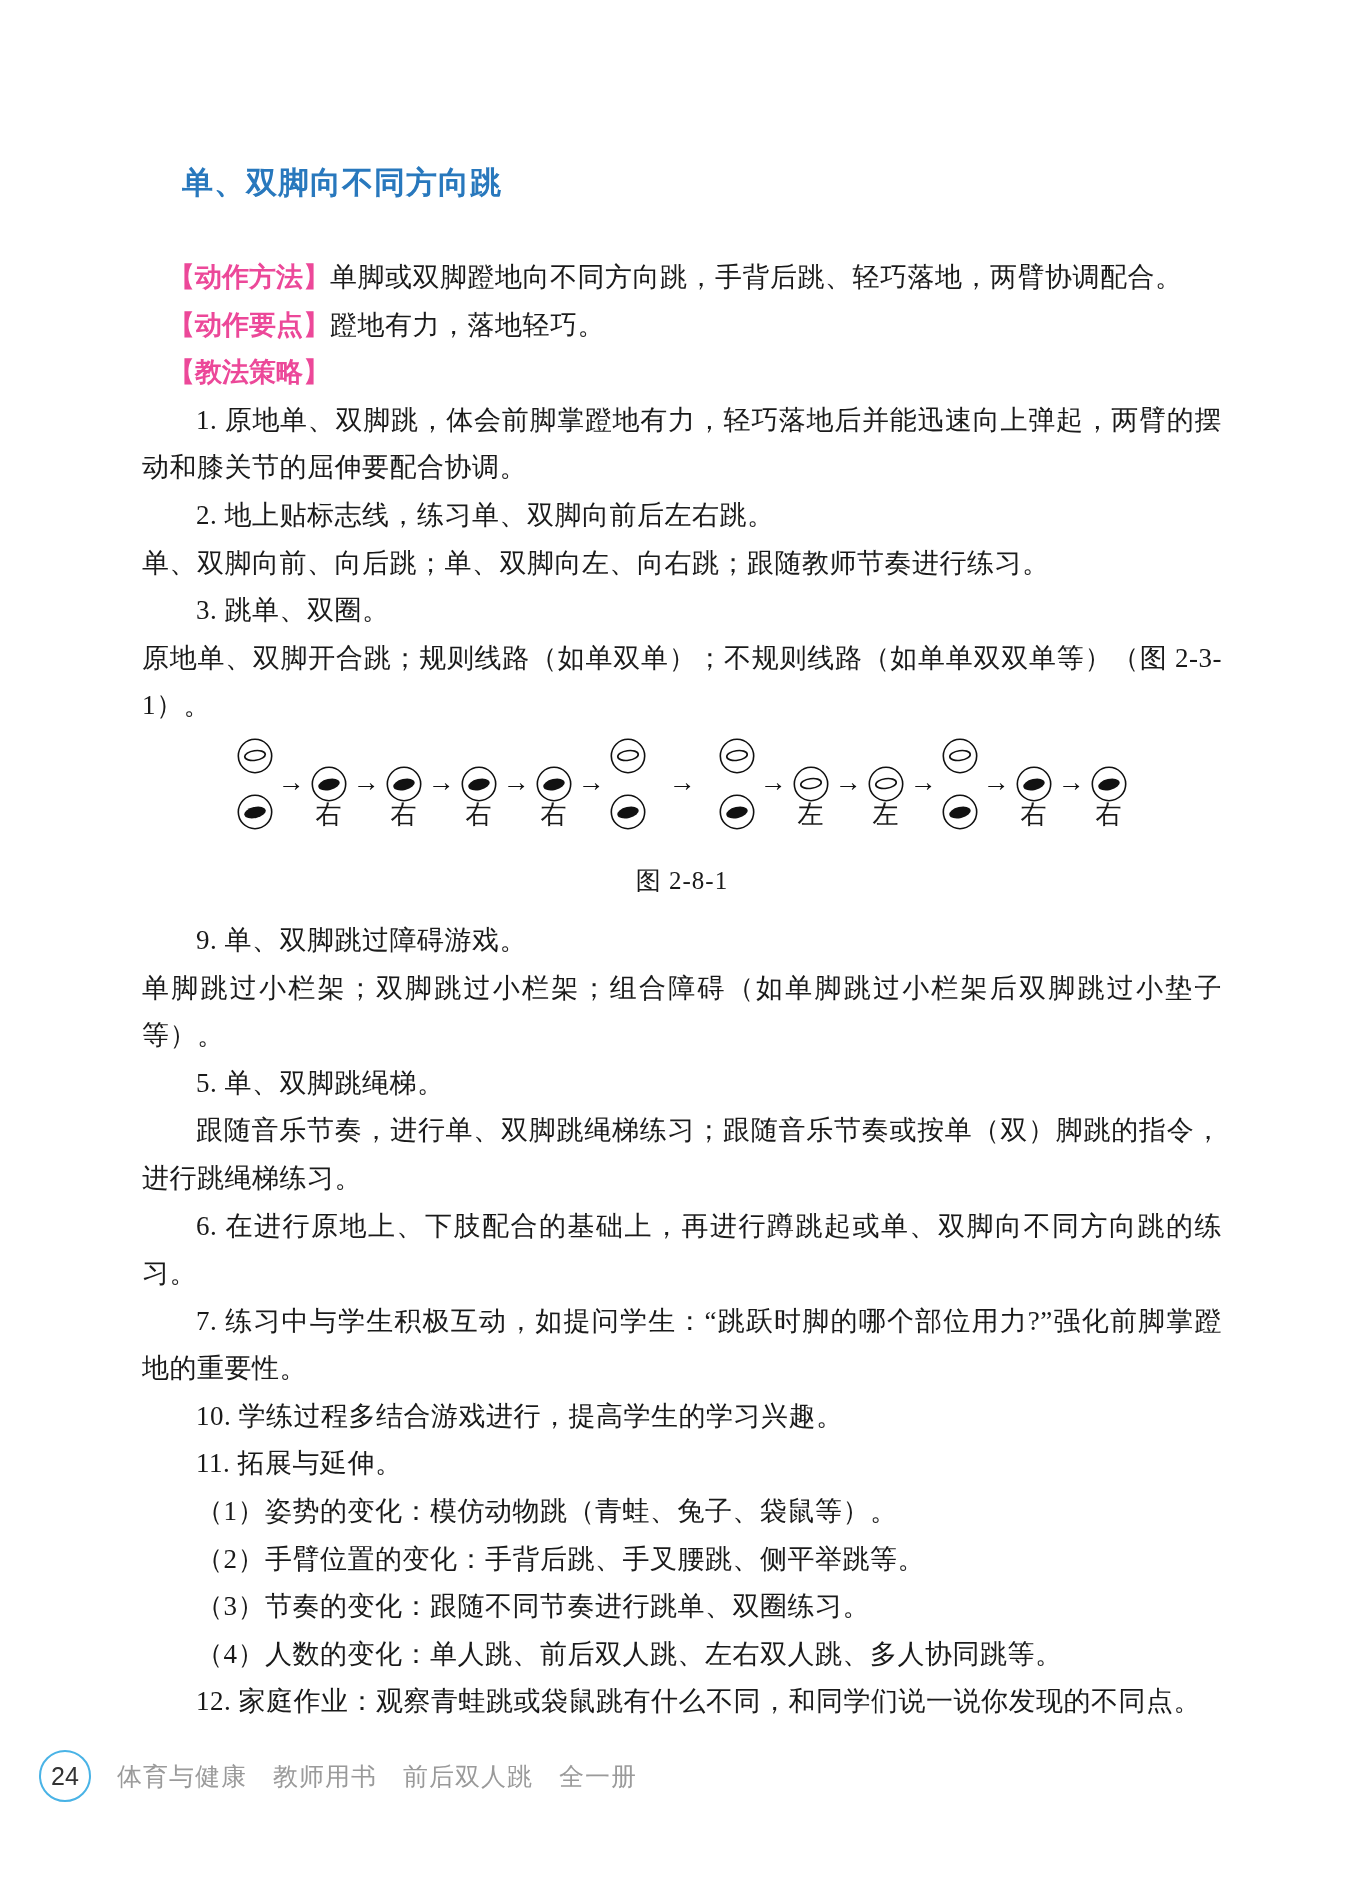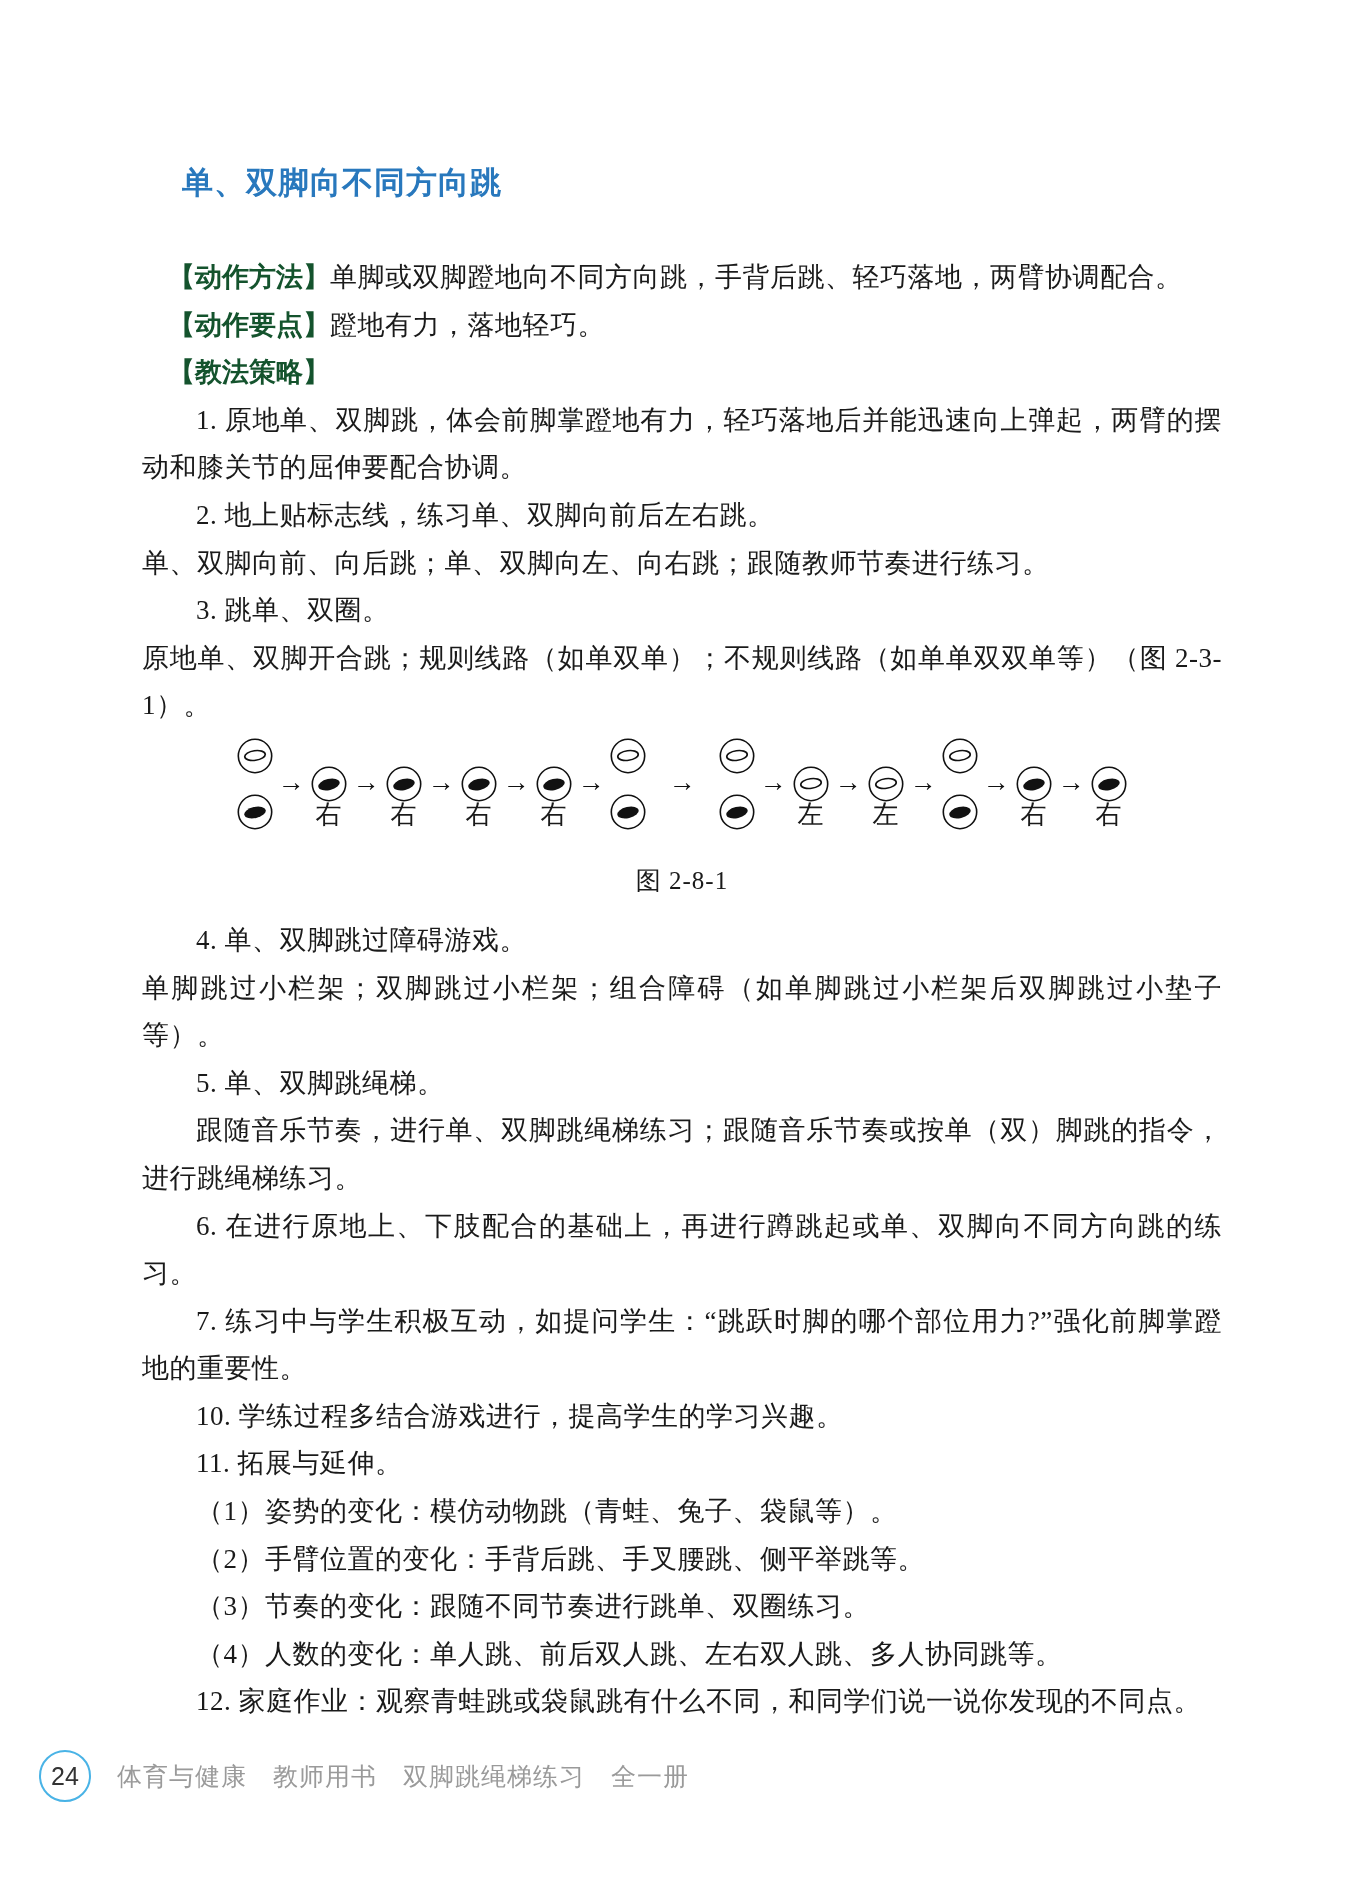--- a/index.html
+++ b/index.html
@@ -29,21 +29,21 @@
     font-size:27px;
     line-height:47.6px;
     text-align:justify;
     letter-spacing:0.5px;
   }
   .body-line.indent { text-indent:2em; }
   .label-line { text-indent:26px; }
   .sec-label {
     font-family:"Liberation Sans","DejaVu Sans",sans-serif;
     font-weight:bold;
-    color:#14532d;
+    color:#ec4899;
     letter-spacing:0;
   }
   
   .figure { margin-top:8px; }
   .fig-row {
     display:flex;
     align-items:center;
     justify-content:center;
     gap:3px;
     height:92px;
@@ -237,35 +237,35 @@
                 <circle cx="18" cy="18" r="16.7" fill="#fff" stroke="#111" stroke-width="1.6"></circle>
                 <ellipse cx="18" cy="18.5" rx="11" ry="5.6" transform="rotate(-13 18 18.5)" fill="#111"></ellipse>
               </svg></span>
             <span class="fig-label">右</span>
           </div>
         </div>
       <div class="fig-caption">图 2-8-1</div>
     </div>
 
     <div id="paras-after">
-        <p class="body-line indent">4. 单、双脚跳过障碍游戏。</p>
+        <p class="body-line indent">9. 单、双脚跳过障碍游戏。</p>
         <p class="body-line">单脚跳过小栏架；双脚跳过小栏架；组合障碍（如单脚跳过小栏架后双脚跳过小垫子等）。</p>
         <p class="body-line indent">5. 单、双脚跳绳梯。</p>
         <p class="body-line indent">跟随音乐节奏，进行单、双脚跳绳梯练习；跟随音乐节奏或按单（双）脚跳的指令，进行跳绳梯练习。</p>
         <p class="body-line indent">6. 在进行原地上、下肢配合的基础上，再进行蹲跳起或单、双脚向不同方向跳的练习。</p>
         <p class="body-line indent">7. 练习中与学生积极互动，如提问学生：“跳跃时脚的哪个部位用力?”强化前脚掌蹬地的重要性。</p>
         <p class="body-line indent">10. 学练过程多结合游戏进行，提高学生的学习兴趣。</p>
         <p class="body-line indent">11. 拓展与延伸。</p>
         <p class="body-line indent">（1）姿势的变化：模仿动物跳（青蛙、兔子、袋鼠等）。</p>
         <p class="body-line indent">（2）手臂位置的变化：手背后跳、手叉腰跳、侧平举跳等。</p>
         <p class="body-line indent">（3）节奏的变化：跟随不同节奏进行跳单、双圈练习。</p>
         <p class="body-line indent">（4）人数的变化：单人跳、前后双人跳、左右双人跳、多人协同跳等。</p>
         <p class="body-line indent">12. 家庭作业：观察青蛙跳或袋鼠跳有什么不同，和同学们说一说你发现的不同点。</p>
       </div>
   </div>
 
   <div class="footer">
     <div class="page-badge">
       <span>24</span>
     </div>
-    <div class="footer-text">体育与健康　教师用书　双脚跳绳梯练习　全一册</div>
+    <div class="footer-text">体育与健康　教师用书　前后双人跳　全一册</div>
   </div>
 </div>
 
 </body></html>

